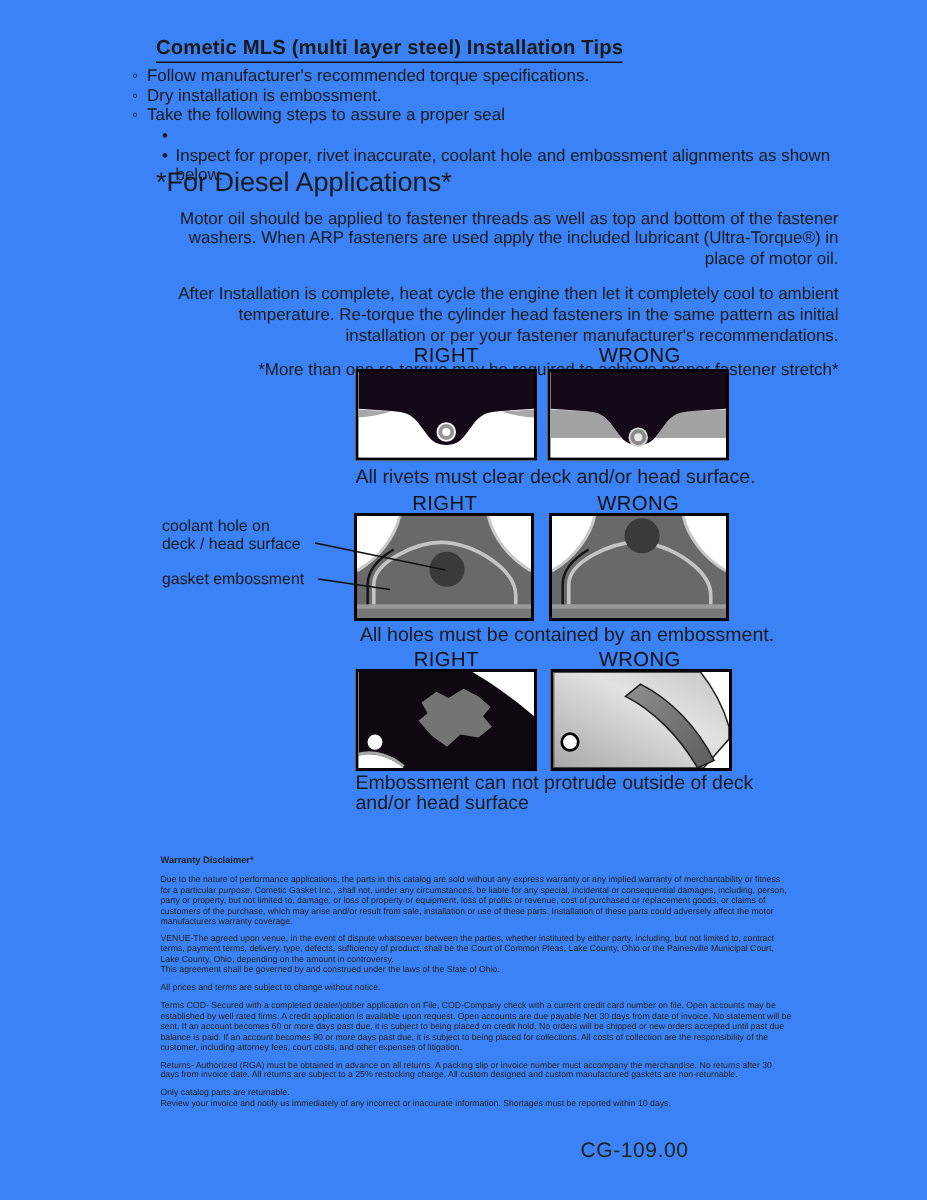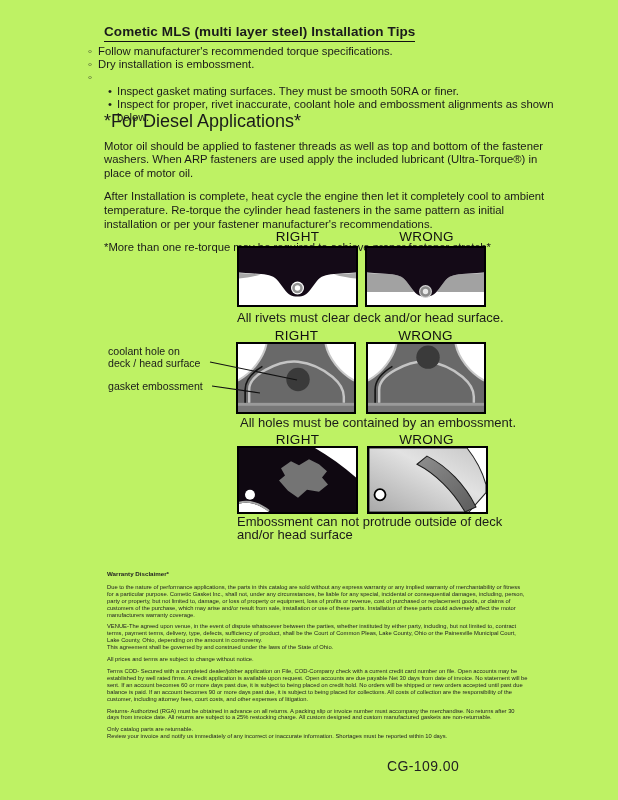--- a/index.html
+++ b/index.html
@@ -1,28 +1,28 @@
 <!DOCTYPE html>
 <html><head>
 <meta charset="utf-8">
 <style>
   html,body{margin:0;padding:0;background:#fff;}
-  .page{position:relative;width:618px;height:800px;background:#bef264;overflow:hidden;
+  .page{position:relative;width:618px;height:800px;background:#3b82f6;overflow:hidden;
         font-family:"Liberation Sans",sans-serif;color:#1a1a1a;}
   .abs{position:absolute;}
   .title{left:104px;top:24px;font-size:13.5px;font-weight:bold;
          border-bottom:1.5px solid #111;padding-bottom:2px;letter-spacing:.1px;}
   .tips{left:88px;top:45px;width:470px;font-size:11.3px;line-height:13.2px;}
   .tip{display:flex;}
   .tip .marker{width:10px;flex:0 0 10px;text-align:left;}
   .tip.sub{padding-left:20px;}
   .tip.sub .marker{width:9px;flex:0 0 9px;}
   .diesel{left:104px;top:115px;width:455px;font-size:11.3px;line-height:13.6px;}
   .diesel .dh{font-size:18px;font-weight:normal;margin-bottom:11px;}
-  .diesel p{margin:0 0 10px 0;}
+  .diesel p{margin:0 0 10px 0;text-align:right;}
   .hdr-row{display:flex;gap:8px;font-size:13.5px;letter-spacing:.3px;color:#111;}
   .hdr-row span{display:block;width:121px;text-align:center;}
   .dbox{position:absolute;border:2px solid #000;background:#fff;box-sizing:border-box;}
   .dbox svg{display:block;width:100%;height:100%;}
   .cap{font-size:13px;line-height:12.5px;white-space:pre-line;}
   .ptr-label{font-size:10.6px;line-height:11.5px;text-align:left;white-space:pre-line;}
   .overlay{pointer-events:none;z-index:4;}
   .legal{left:107px;top:571px;width:421px;font-size:5.8px;line-height:6.9px;color:#222;}
   .legal .lh{font-weight:bold;font-size:6.2px;margin-bottom:6px;}
   .legal p{margin:0 0 5px 0;white-space:pre-line;}
@@ -39,24 +39,24 @@
     <div class="tip">
       <span class="marker">◦</span>
       <span>Follow manufacturer's recommended torque specifications.</span>
     </div>
     <div class="tip">
       <span class="marker">◦</span>
       <span>Dry installation is embossment.</span>
     </div>
     <div class="tip">
       <span class="marker">◦</span>
+      <span>Take the following steps to assure a proper seal</span>
     </div>
     <div class="tip sub">
       <span class="marker">•</span>
-      <span>Inspect gasket mating surfaces.  They must be smooth 50RA or finer.</span>
     </div>
     <div class="tip sub">
       <span class="marker">•</span>
       <span>Inspect for proper, rivet inaccurate, coolant hole and embossment alignments as shown below.</span>
     </div>
   </div>
 
   <div class="abs diesel">
     <div class="dh">*For Diesel Applications*</div>
     <p>Motor oil should be applied to fastener threads as well as top and bottom of the fastener washers. When ARP fasteners are used apply the included lubricant (Ultra-Torque®) in place of motor oil.</p>

